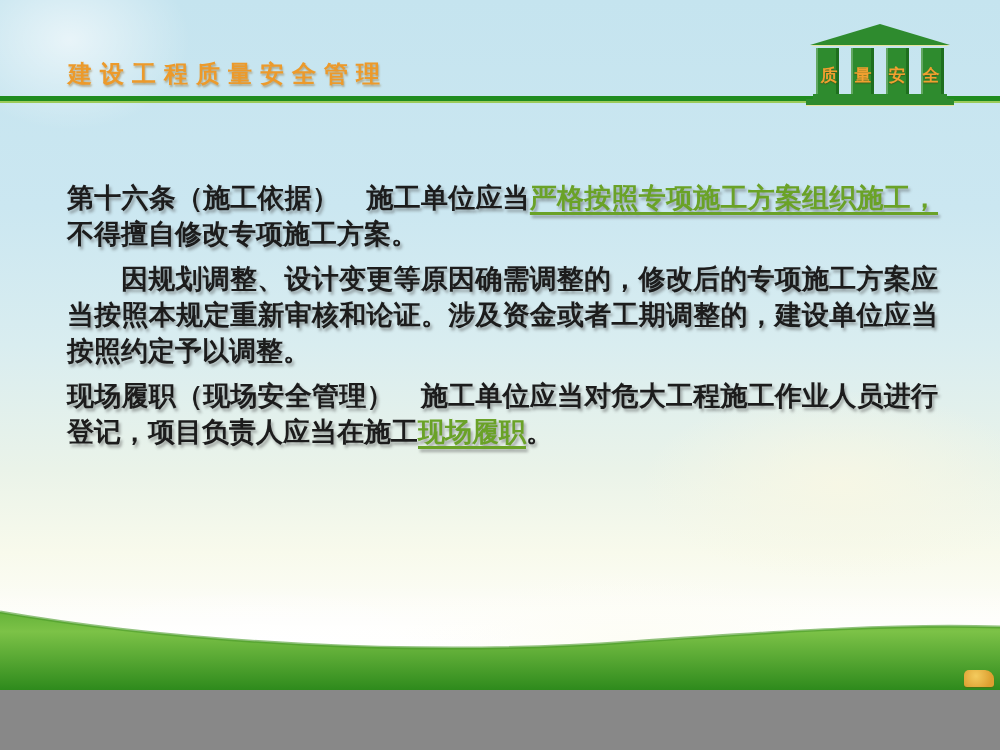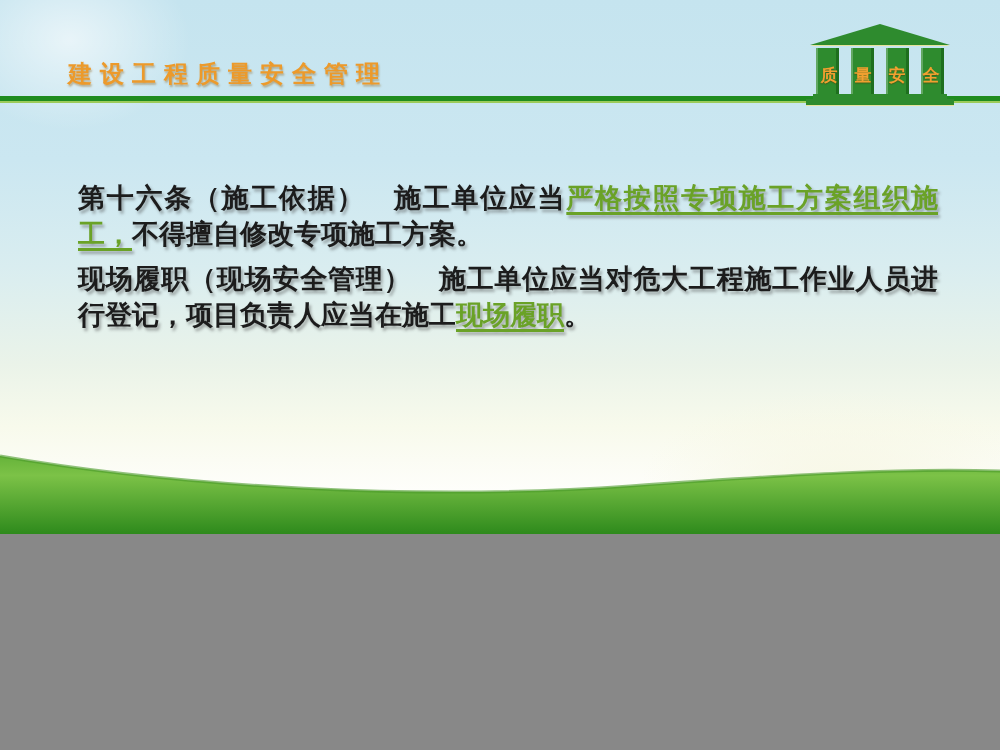--- a/index.html
+++ b/index.html
@@ -1,17 +1,17 @@
 <!DOCTYPE html>
 <html style="--header_orange: #ec9a2b; --line_green: #1f8c1f; --line_light: #9ccb5a; --logo_green: #2e8b2e; --logo_text_orange: #f0a030; --text_dark: #1c1c1c; --highlight_green: #6aa227; --grass_light: #7cc247; --grass_dark: #2e8a1c; --sky_top: #c5e4ef;"><head>
 <meta charset="utf-8">
 <style>
   html,body{margin:0;padding:0;background:#888;}
   .slide{
-    position:relative;width:1000px;height:534px;overflow:hidden;
+    position:relative;width:1000px;height:690px;overflow:hidden;
     font-family:"Liberation Serif",serif;
     background:linear-gradient(180deg,#c5e4ef 0%,#cbe7f1 30%,#d9edf0 50%,#eaf3e9 68%,#f8faec 80%,#fefefb 92%,#ffffff 100%);
   }
   
   .corner-light{position:absolute;left:-50px;top:-50px;width:240px;height:180px;
     background:radial-gradient(closest-side,rgba(255,255,255,.6),rgba(255,255,255,0));}
   .cloud{position:absolute;border-radius:50%;}
   .cloud-1{left:640px;top:390px;width:400px;height:190px;
     background:radial-gradient(closest-side,rgba(247,247,229,.95),rgba(247,247,229,0));}
   .cloud-2{left:40px;top:590px;width:430px;height:130px;
@@ -46,21 +46,21 @@
     justify-content:space-around;font-size:17px;font-weight:bold;
     color:var(--logo_text_orange);text-shadow:0 1px 1px rgba(80,40,0,.4);z-index:2;}
   .logo-base1{position:absolute;left:7px;top:70px;width:134px;height:5px;
     background:var(--logo_green);box-shadow:0 1px 0 #e6e39a;}
   .logo-base2{position:absolute;left:0;top:75px;width:148px;height:6px;
     background:var(--logo_green);box-shadow:0 1px 0 #e6e39a;}
   
   .body-text{position:absolute;left:62px;width:876px;top:180px;z-index:5;
     font-size:27px;line-height:36px;font-weight:bold;color:var(--text_dark);
     text-align:justify;}
-  .body-text p{margin:0 0 9px 16px;text-shadow:2px 3px 3px rgba(70,70,70,.45);}
+  .body-text p{margin:0 0 9px 5px;text-shadow:2px 3px 3px rgba(70,70,70,.45);}
   .body-text p.indent{text-indent:2em;}
   .hl{color:var(--highlight_green);
     text-decoration:underline;text-decoration-thickness:3px;text-underline-offset:5px;}
   
   .grass{position:absolute;left:0;bottom:0;width:1000px;height:150px;z-index:2;}
   .house{position:absolute;left:964px;top:670px;width:30px;height:17px;z-index:3;
     background:radial-gradient(circle at 40% 35%,#f4cb5e,#dd9f30 75%);
     border-radius:5px 9px 3px 3px;box-shadow:0 1px 1px rgba(120,80,0,.4);}
   .flower{position:absolute;background:radial-gradient(circle at 45% 35%,#ffffff 55%,#e9efdd);
     border-radius:50%;z-index:4;filter:blur(.6px);}
@@ -96,20 +96,21 @@
         <span>量</span>
         <span>安</span>
         <span>全</span>
       </div>
     <div class="logo-base1"></div>
     <div class="logo-base2"></div>
   </div>
 
   <div class="body-text" id="slide-body">
       <p class=""><span>第十六条（施工依据）　施工单位应当</span><span class="hl">严格按照专项施工方案组织施工，</span><span>不得擅自修改专项施工方案。</span></p>
+      <p class="indent"><span>因规划调整、设计变更等原因确需调整的，修改后的专项施工方案应当按照本规定重新审核和论证。涉及资金或者工期调整的，建设单位应当按照约定予以调整。</span></p>
       <p class=""><span>现场履职（现场安全管理）　施工单位应当对危大工程施工作业人员进行登记，项目负责人应当在施工</span><span class="hl">现场履职</span><span>。</span></p>
     </div>
 
   <svg class="grass" viewBox="0 0 1000 150" preserveAspectRatio="none">
     <defs>
       <linearGradient id="gg" x1="0" y1="0" x2="0" y2="1">
         <stop offset="0" stop-color="#66b33a"></stop>
         <stop offset="0.25" stop-color="#7cc247"></stop>
         <stop offset="1" stop-color="#2e8a1c"></stop>
       </linearGradient>

